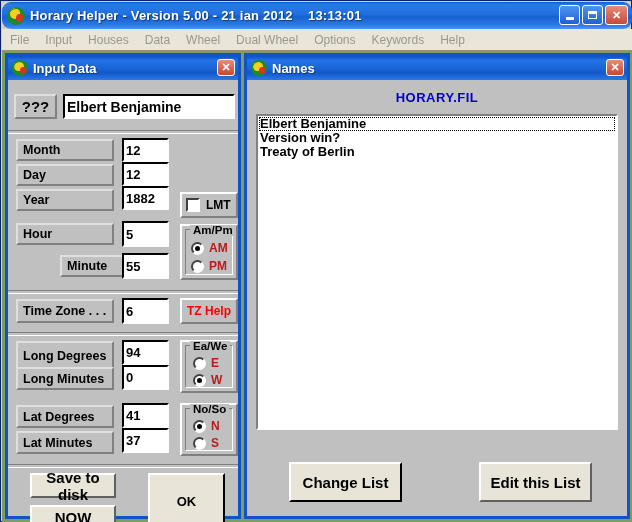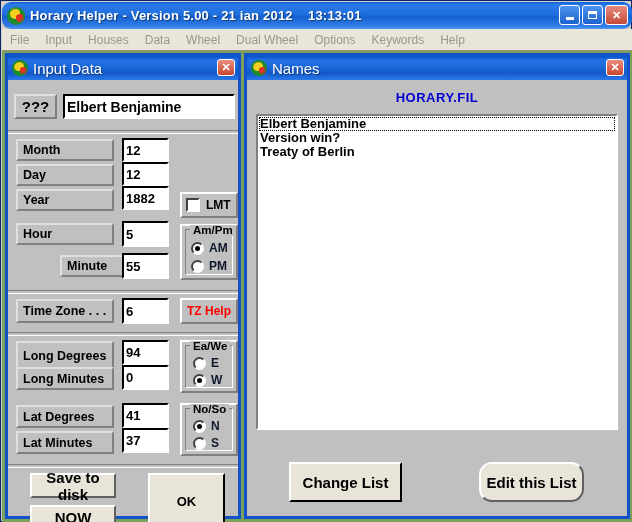--- a/index.html
+++ b/index.html
@@ -102,21 +102,21 @@
     background: linear-gradient(to bottom,
        #0a52c8 0%, #2372e4 18%, #1a66d8 50%, #1258c8 70%, #2a78e8 100%);
     box-sizing: border-box;
     position: relative;
   }
   .dlg-icon {
     width: 16px; height: 16px; margin-left: 4px; margin-right: 5px;
     position: relative; flex: none;
   }
   .dlg-title {
-    color: #fff; font-size: 15px; font-weight: normal;
+    color: #fff; font-size: 13px; font-weight: bold;
     text-shadow: 1px 1px 1px rgba(0,0,0,0.4);
   }
   .dlg-close {
     position: absolute; right: 3px; top: 3px;
     width: 18px; height: 17px;
     background: linear-gradient(to bottom,#e98c7e,#c8462f);
     border: 1px solid #ffffff;
     border-radius: 3px;
     box-sizing: border-box;
     color: #fff; font-size: 11px; font-weight: bold;
@@ -182,21 +182,21 @@
     position: absolute;
     top: -1px; left: 8px;
     background: #c0c0c0;
     padding: 0 3px;
     font-size: 11.5px; font-weight: bold; color: #000;
     line-height: 11px;
   }
   .radio-row {
     position: absolute;
     display: flex; align-items: center;
-    font-size: 12px; font-weight: bold; color: #0f172a;
+    font-size: 12px; font-weight: bold; color: #b91c1c;
   }
   .radio {
     width: 13px; height: 13px; border-radius: 50%;
     background: #ffffff;
     border: 2px solid;
     border-color: #404040 #ffffff #ffffff #404040;
     box-sizing: border-box;
     margin-right: 5px;
     position: relative; flex: none;
   }
@@ -455,17 +455,17 @@
     <div id="names-body">
       <div id="names-filename">HORARY.FIL</div>
 
       <div id="names-listbox">
         <div class="list-row focused">Elbert Benjamine</div>
         <div class="list-row">Version win?</div>
         <div class="list-row">Treaty of Berlin</div>
       </div>
 
       <div class="btn3d heavy" style="position:absolute;left:42px;top:382px;width:113px;height:40px;">Change List</div>
-      <div class="btn3d" style="position:absolute;left:232px;top:382px;width:105px;height:40px;border-radius:13px;">Edit this List</div>
+      <div class="btn3d" style="position:absolute;left:232px;top:382px;width:113px;height:40px;">Edit this List</div>
     </div>
   </div>
 
 </div>
 
 </body></html>

